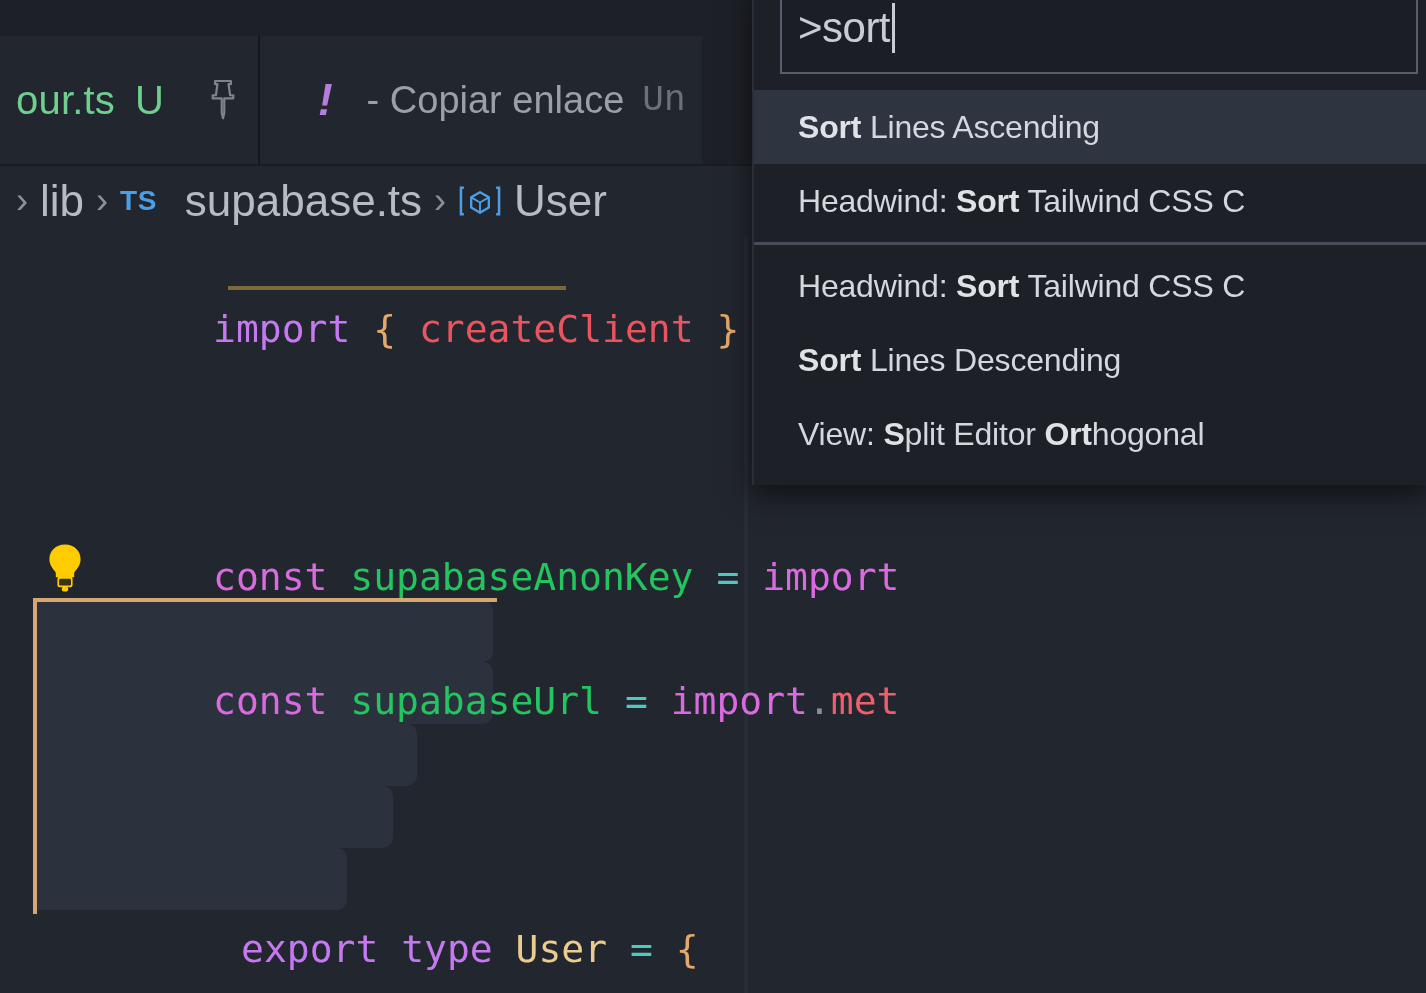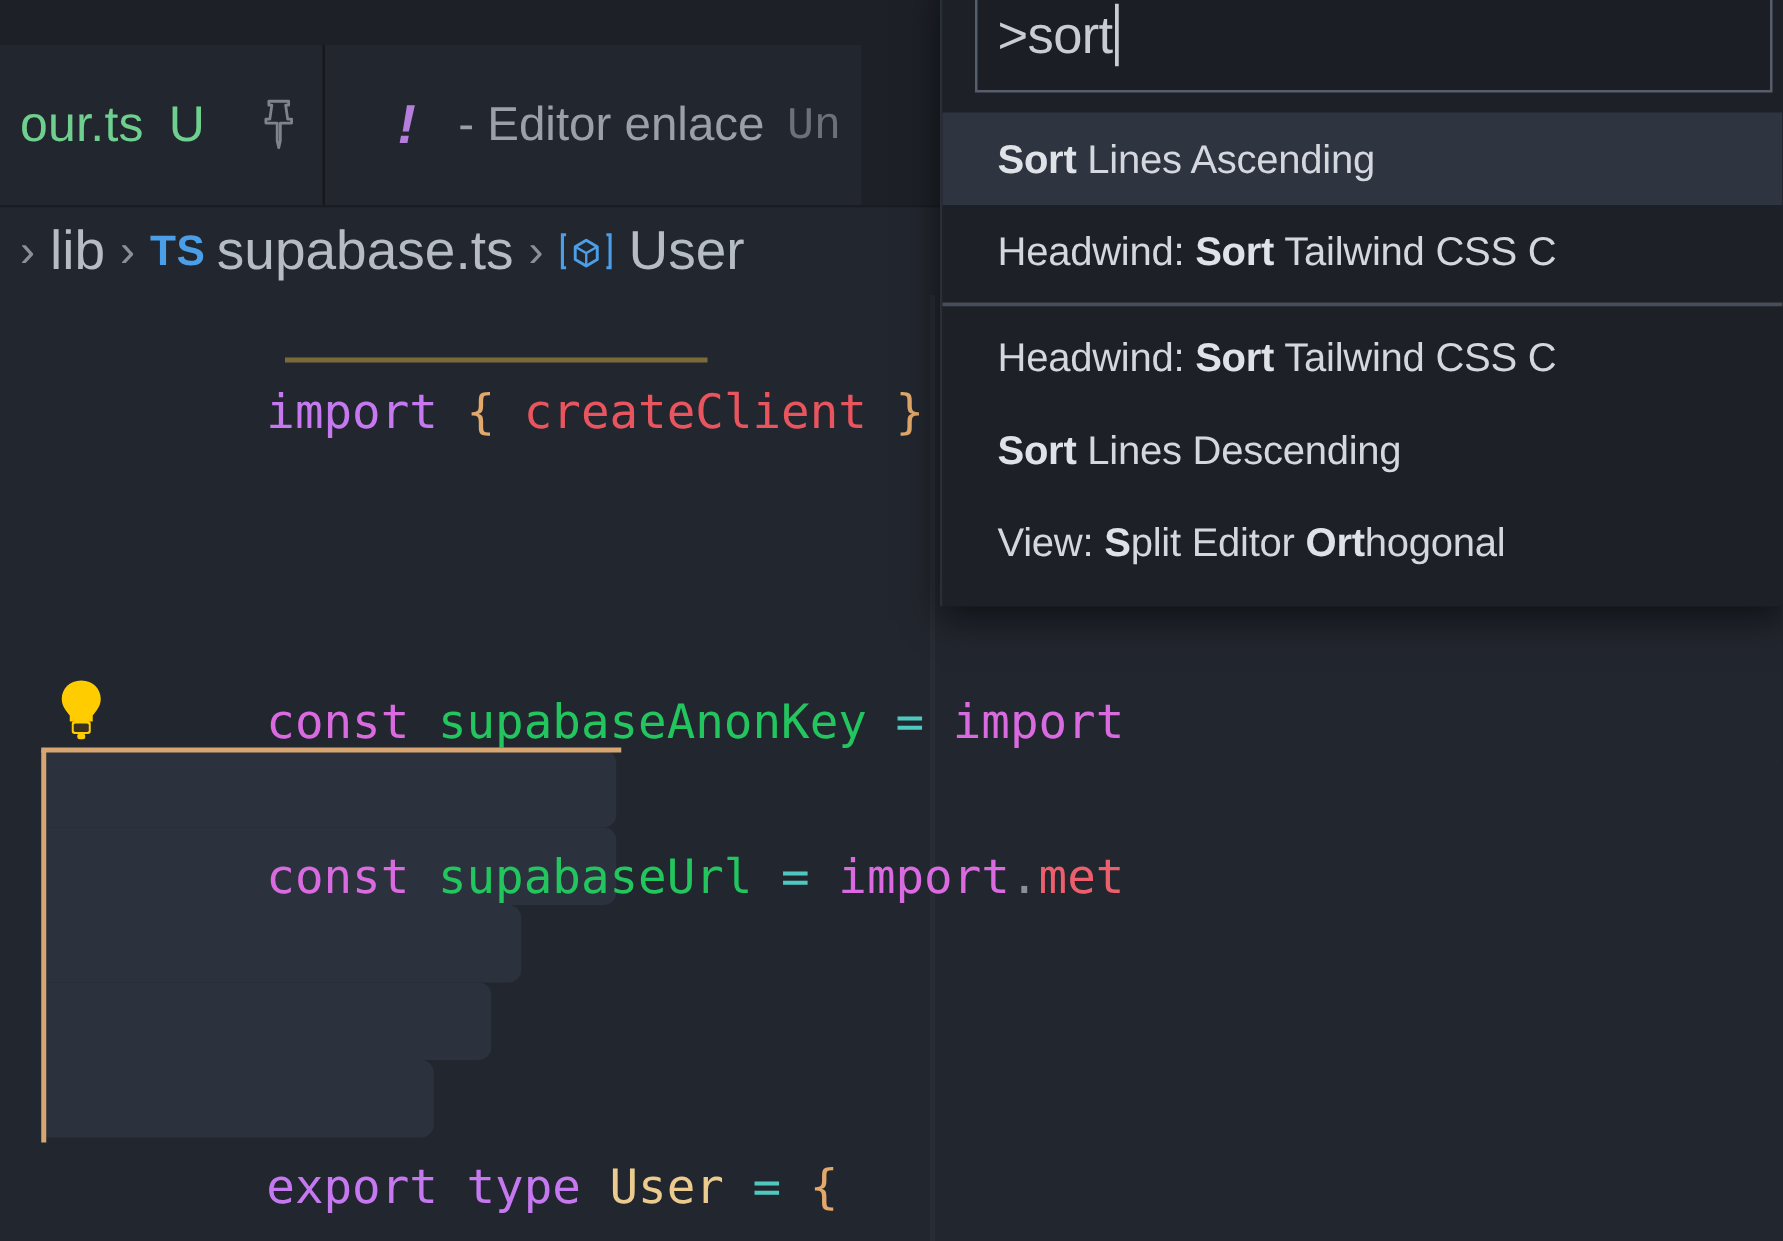--- a/index.html
+++ b/index.html
@@ -111,24 +111,24 @@
     font-size: 36px;
     margin: 0 12px;
     font-weight: 300;
   }
   .bc-text {
     color: #b6bcc4;
     font-size: 44px;
   }
   .bc-ts-icon {
     color: #4a9fe8;
-    font-size: 34px;
+    font-size: 28px;
     font-weight: 700;
     letter-spacing: 0.5px;
-    margin-right: 9px;
+    margin-right: 28px;
   }
   .bc-sym-icon {
     color: #4a9fe8;
     font-size: 32px;
     margin-right: 12px;
     display: inline-flex;
     align-items: center;
   }
 
   
@@ -292,21 +292,21 @@
       <span class="tab-dirty-letter">U</span>
       <span class="tab-pin-icon">
         <svg width="38" height="46" viewBox="0 0 24 28" fill="none" aria-hidden="true">
           <path d="M7 2 H17 V4 H15.5 L16.5 11 H18.5 V13 H12.8 V22 L12 25.5 L11.2 22 V13 H5.5 V11 H7.5 L8.5 4 H7 Z" stroke="#a3a8b0" stroke-width="1.4" fill="none" stroke-linejoin="round"></path>
         </svg>
       </span>
     </div>
 
     <div class="tab" id="tab-2">
       <span class="tab-warn-icon">!</span>
-      <span class="tab2-label">- Editor enlace</span>
+      <span class="tab2-label">- Copiar enlace</span>
       <span class="tab2-desc">Un</span>
     </div>
 
   </div>
 
   <div id="breadcrumb">
     <span class="bc-chev">›</span>
     <span class="bc-text">lib</span>
     <span class="bc-chev">›</span>
     <span class="bc-ts-icon">TS</span>
@@ -357,21 +357,21 @@
       <div class="code-line" style="top:124px;">
         <span class="kw2">const</span><span> </span><span class="var">supabaseAnonKey</span><span> </span><span class="op">=</span><span> </span><span class="kw2">import</span>
       </div>
 
       <div class="code-line" style="top:186px;">
         <span class="kw2">const</span><span> </span><span class="var">supabaseUrl</span><span> </span><span class="op">=</span><span> </span><span class="kw2">import</span><span class="dot">.</span><span class="ident2">met</span>
       </div>
 
       <div class="code-line" style="top:248px;"></div>
 
-      <div class="code-line" style="top:310px;">
+      <div class="code-line" style="top:310px;margin-left:28px;">
         <span class="kw">export</span><span> </span><span class="kw">type</span><span> </span><span class="type">User</span><span> </span><span class="op">=</span><span> </span><span class="punc">{</span>
       </div>
 
       <div class="code-line" style="top:372px; padding-left:0;">
         
       </div>
 
     </div>
   </div>
 

